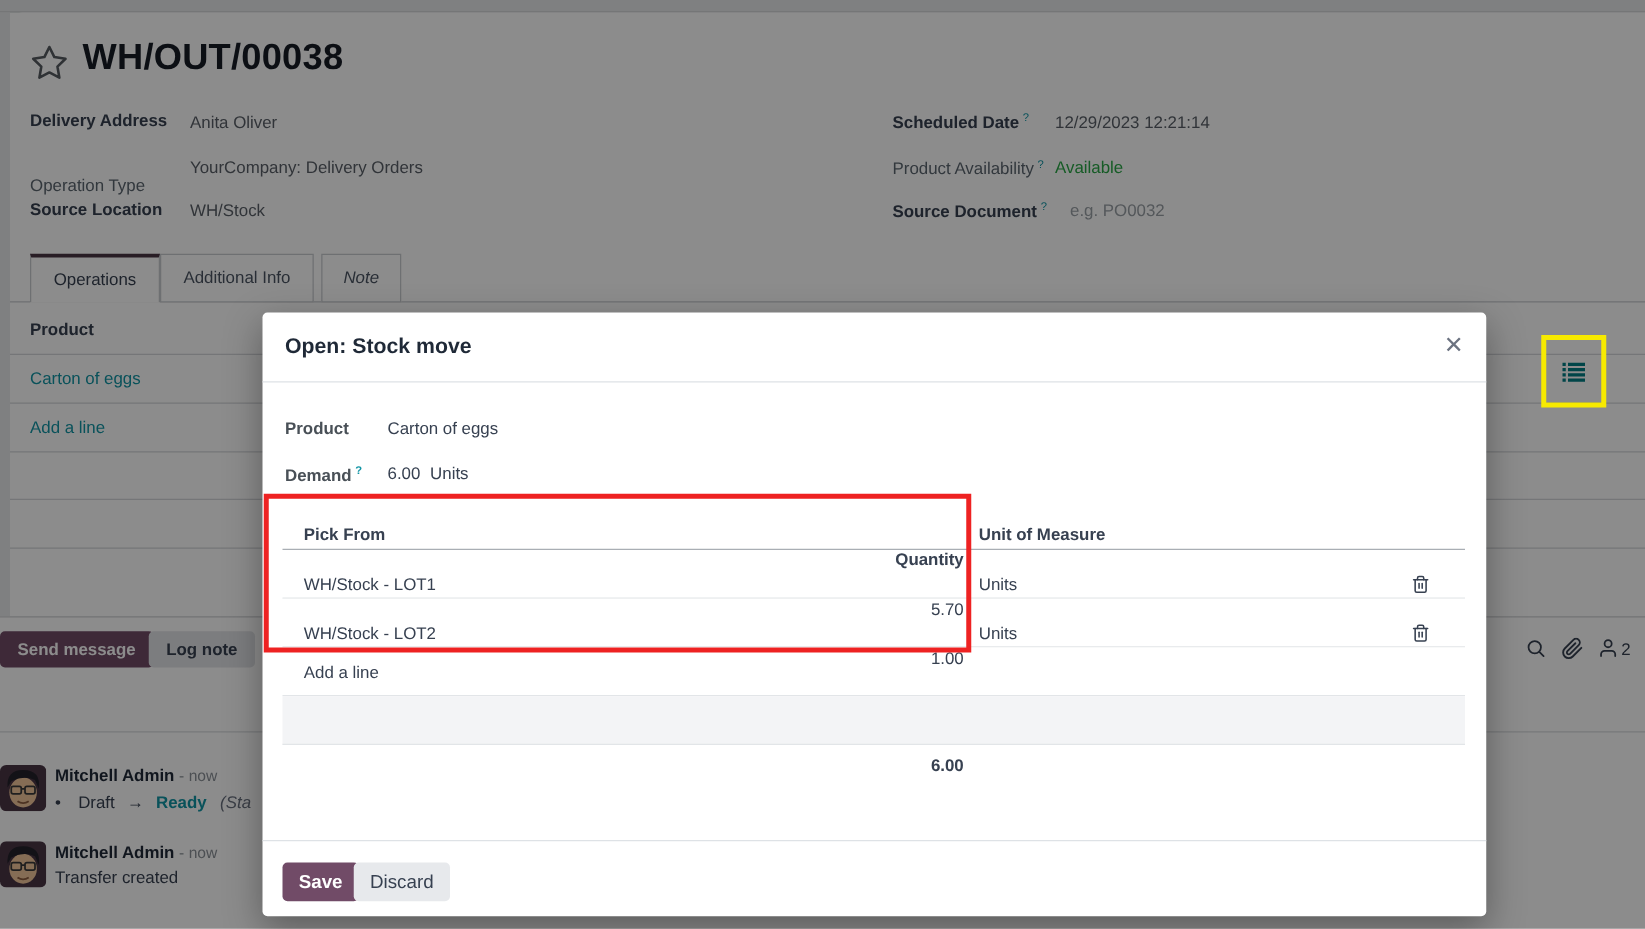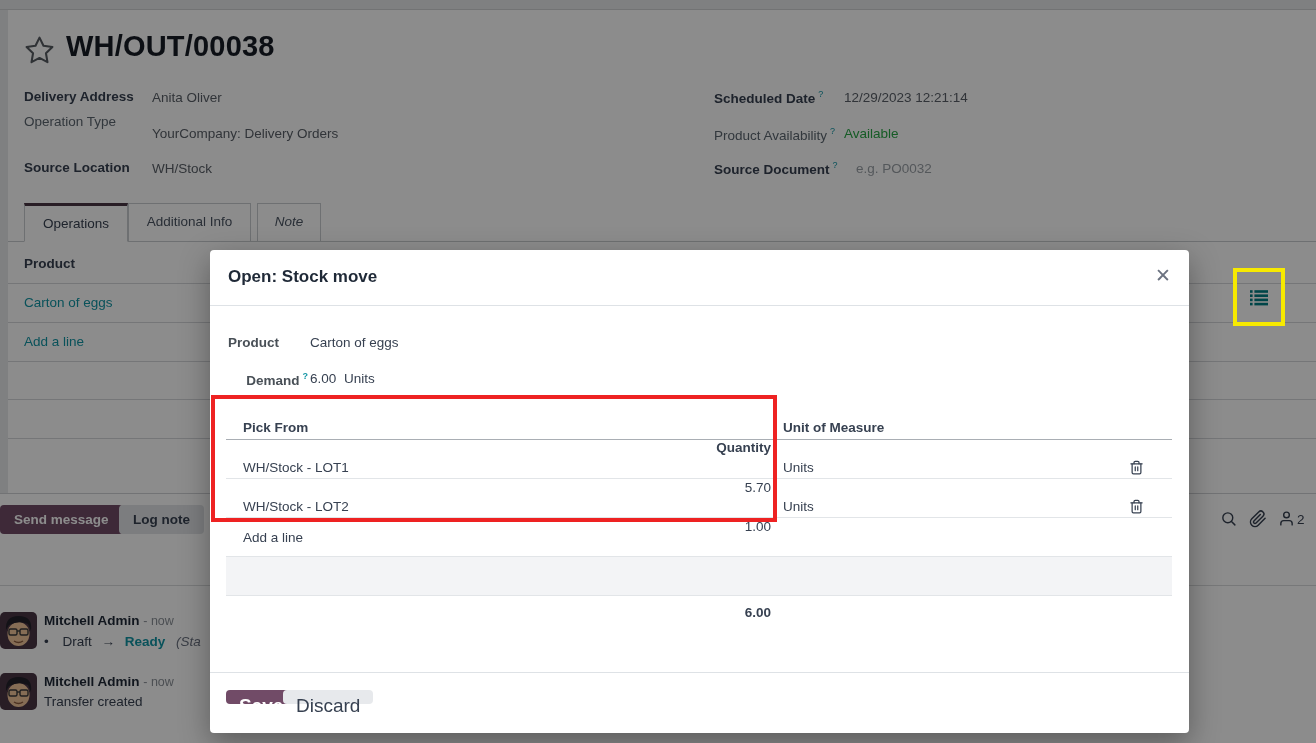--- a/index.html
+++ b/index.html
@@ -59,21 +59,21 @@
   .c-pick { padding-left:17px; }
   .c-qty { text-align:right; color:#374151;margin-top:40px; }
   .c-uom { padding-left:12px; }
   .c-del { text-align:center; }
   .mrow .c-pick, .mrow .c-uom { color:#374151; }
   .mrow.addline { color:#1295a5; }
   .mrow.stripe { background:#f3f4f6; }
   .m-total { position:absolute; left:16px; top:355px; width:946px; display:grid; grid-template-columns:410px 135px 401px; }
   .m-total .tval { grid-column:2; text-align:right; font-weight:bold; color:#374151; }
   .m-foot-border { position:absolute; left:0; top:422px; width:979px; height:1px; background:#dee2e6; }
-  .m-btn { position:absolute; top:440px; height:14px; line-height:31px; padding:0 13px; border-radius:4px; font-size:19px; border:none; }
+  .m-btn { position:absolute; top:440px; height:31px; line-height:31px; padding:0 13px; border-radius:4px; font-size:15px; border:none; }
   .m-btn.save { left:16px; background:#714B67; color:#fff; font-weight:bold; }
   .m-btn.discard { left:73px; background:#e7e9ec; color:#374151; }
 
   
   .anno { position:absolute; z-index:40; background:transparent; }
   #red-box { left:211px; top:395px; width:566px; height:127px; border:4px solid #ee2222; }
   #yellow-box { left:1233px; top:268px; width:52px; height:58px; border:4px solid #f7ea00; }
 
   svg.icon { display:block; }
 </style>
@@ -87,21 +87,21 @@
 
   <div class="abs star">
     <svg class="icon" width="31" height="31" viewBox="0 0 24 24" fill="none" stroke="#565b61" stroke-width="1.6" stroke-linejoin="round">
       <polygon points="12 2 15.09 8.26 22 9.27 17 14.14 18.18 21.02 12 17.77 5.82 21.02 7 14.14 2 9.27 8.91 8.26"></polygon>
     </svg>
   </div>
   <div class="abs doc-title">WH/OUT/00038</div>
 
   <div class="abs lbl" style="left:24px; top:89px;">Delivery Address</div>
   <div class="abs val" style="left:152px; top:90px;">Anita Oliver</div>
-  <div class="abs lbl muted" style="left:24px; top:114px;">Operation Type</div>
+  <div class="abs lbl muted" style="left:24px; top:141px;">Operation Type</div>
   <div class="abs val" style="left:152px; top:126px;">YourCompany: Delivery Orders</div>
   <div class="abs lbl" style="left:24px; top:160px;">Source Location</div>
   <div class="abs val" style="left:152px; top:161px;">WH/Stock</div>
 
   <div class="abs" style="left:714px; top:89px;">
     <span class="lbl">Scheduled Date</span><span class="help-sup">?</span>
   </div>
   <div class="abs val" style="left:844px; top:90px;">12/29/2023 12:21:14</div>
   <div class="abs" style="left:714px; top:126px;">
     <span class="lbl muted">Product Availability</span><span class="help-sup">?</span>
@@ -209,21 +209,21 @@
 <div id="overlay"></div>
 
 <div id="modal">
   <div class="m-title">Open: Stock move</div>
   <div class="m-close">✕</div>
   <div class="m-head-border"></div>
 
   <div class="m-field-lbl" style="top:85px;">Product</div>
   <div class="m-field-val teal" style="top:85px;">Carton of eggs</div>
 
-  <div class="m-field-lbl" style="top:121px;text-align:right;">
+  <div class="m-field-lbl" style="top:121px;">
     <span>Demand</span><span class="help-sup">?</span>
   </div>
   <div class="m-field-val" style="top:121px;">
     <span>6.00</span>
     <span style="margin-left:4px;">Units</span>
   </div>
 
   <div class="mtable">
     <div class="mrow header">
       <div class="c-pick">Pick From</div>

